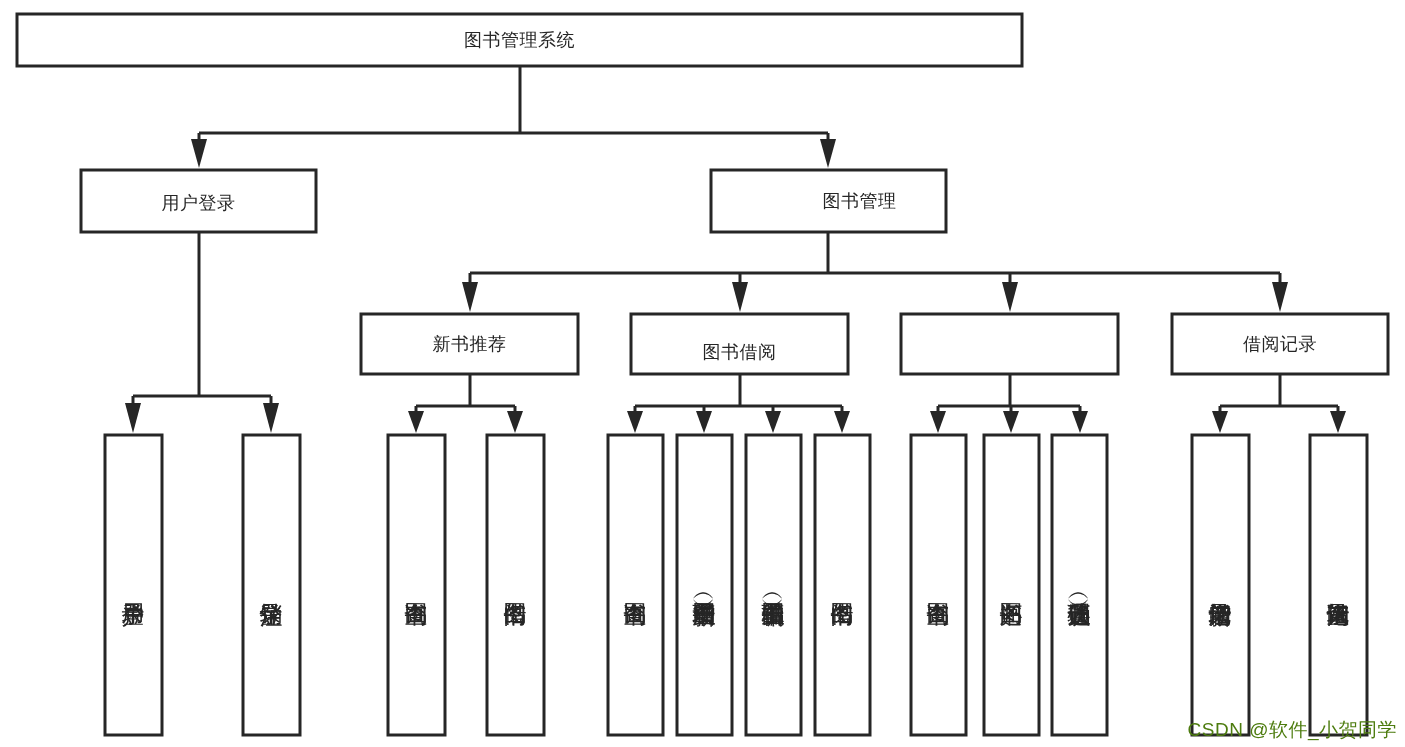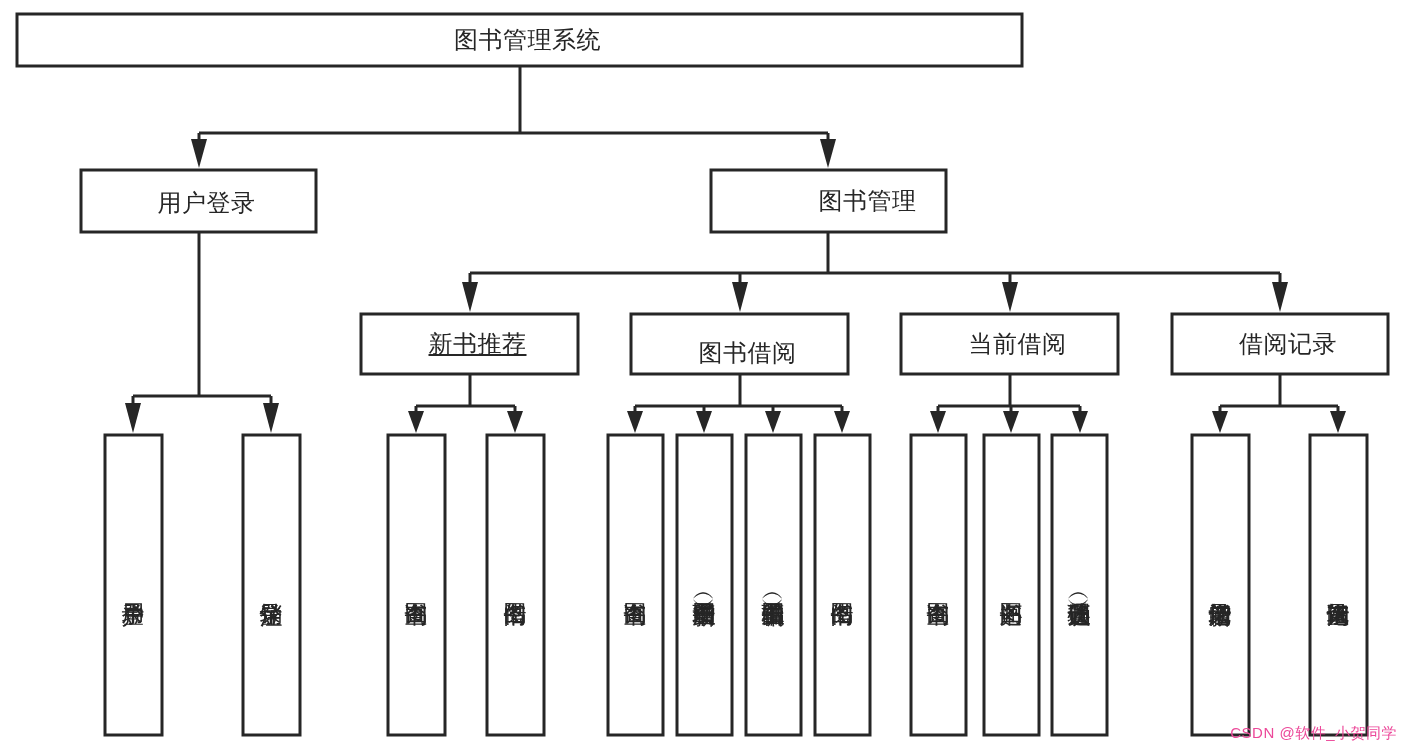--- a/index.html
+++ b/index.html
@@ -40,46 +40,45 @@
   .arrow-head {
     fill: #262626;
     stroke: none;
   }
   .node-label-h {
     position: absolute;
     display: flex;
     align-items: center;
     justify-content: center;
     color: #262626;
-    font-size: 24px;
+    font-size: 18px;
     line-height: 1.15;
     letter-spacing: 0.5px;
     white-space: nowrap;
     pointer-events: none;
-    padding-left: 8px;
   }
   .node-label-v {
     position: absolute;
     display: flex;
     align-items: center;
     justify-content: center;
     color: #262626;
     font-size: 23px;
     line-height: 1.22;
     writing-mode: vertical-rl;
     text-orientation: upright;
     white-space: nowrap;
     pointer-events: none;
   }
   .watermark {
     position: absolute;
     right: 8px;
     bottom: 4px;
-    color: #ec4899;
-    font-size: 15px;
+    color: #4d7c0f;
+    font-size: 19px;
     letter-spacing: 0.5px;
     white-space: nowrap;
     text-align: center;
   }
 </style>
 </head>
 <body>
 
 <div id="diagram-root">
 
@@ -184,23 +183,22 @@
     <rect class="node-box" x="1052" y="435" width="55" height="300"></rect>
     <rect class="node-box" x="1192" y="435" width="57" height="300"></rect>
     <rect class="node-box" x="1310" y="435" width="57" height="300"></rect>
   </svg>
 
   <div class="node-label-h" style="left:17px; top:14px; width:1005px; height:52px;">图书管理系统</div>
 
   <div class="node-label-h" style="left:81px; top:170px; width:235px; height:66px;border-radius:6px;">用户登录</div>
   <div class="node-label-h" style="left:711px; top:170px; width:235px; height:62px;margin-left:31px;">图书管理</div>
 
-  <div class="node-label-h" style="left:361px; top:314px; width:217px; height:60px;text-decoration:underline;">新书推荐</div>
+  <div class="node-label-h" style="left:361px; top:314px; width:217px; height:60px;">新书推荐</div>
   <div class="node-label-h" style="left:631px; top:314px; width:217px; height:77px;">图书借阅</div>
-  <div class="node-label-h" style="left:901px; top:314px; width:217px; height:60px;">当前借阅</div>
   <div class="node-label-h" style="left:1172px; top:314px; width:216px; height:60px;text-align:center;">借阅记录</div>
 
   <div class="node-label-v" style="left:105px; top:435px; width:57px; height:300px;">用户登录</div>
   <div class="node-label-v" style="left:243px; top:435px; width:57px; height:300px;">注销登录</div>
   <div class="node-label-v" style="left:388px; top:435px; width:57px; height:300px;">查询图书</div>
   <div class="node-label-v" style="left:487px; top:435px; width:57px; height:300px;">借阅图书</div>
   <div class="node-label-v" style="left:608px; top:435px; width:55px; height:300px;">查询图书</div>
   <div class="node-label-v" style="left:677px; top:435px; width:55px; height:300px;">新增图书（管理员）</div>
   <div class="node-label-v" style="left:746px; top:435px; width:55px; height:300px;">编辑图书（管理员）</div>
   <div class="node-label-v" style="left:815px; top:435px; width:55px; height:300px;">借阅图书</div>

